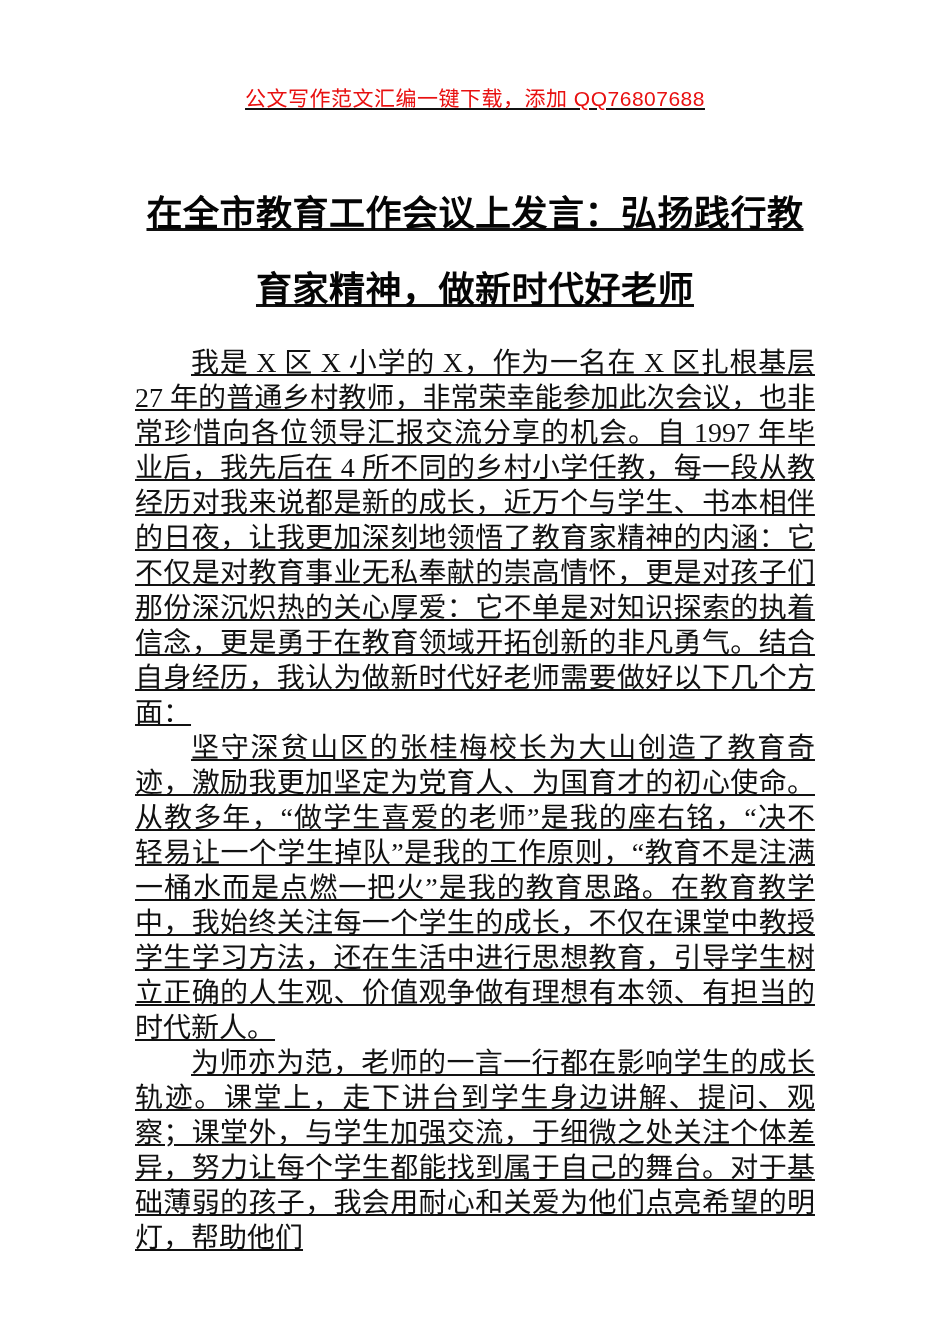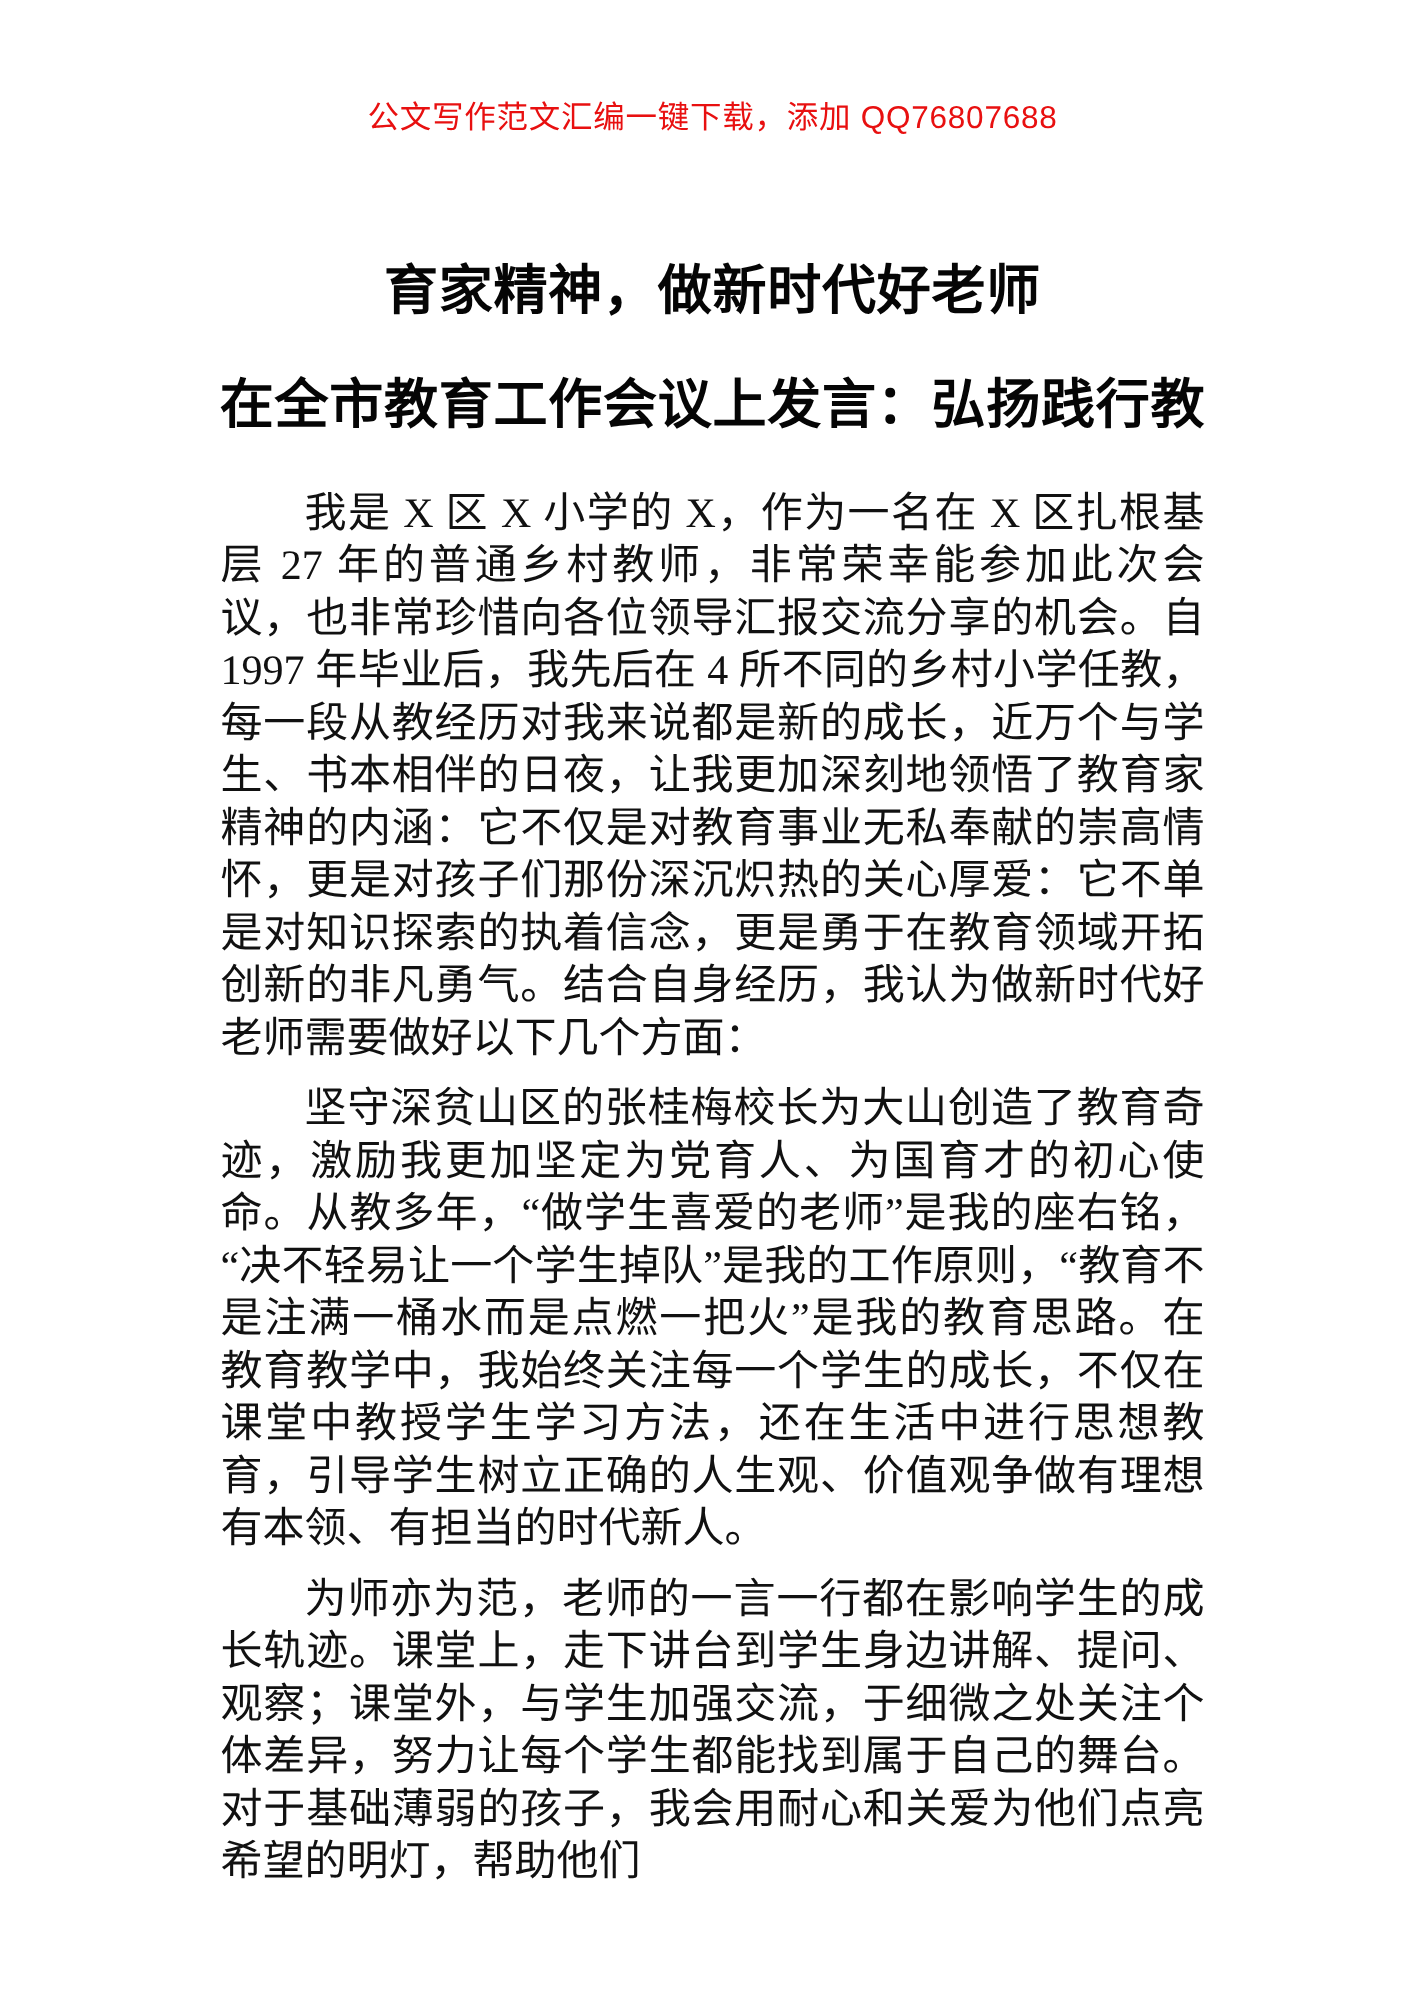--- a/index.html
+++ b/index.html
@@ -10,21 +10,22 @@
   .page {
     position: relative;
     width: 950px;
     height: 1344px;
     margin: 0 auto;
     background: #ffffff;
     overflow: hidden;
     font-family: "Liberation Serif", "DejaVu Serif", serif;
     color: #111111;
     box-sizing: border-box;
-    padding-top: 66px;
+    padding-top: 86px;
+    text-decoration: underline;
   }
   .promo-header {
     width: 100%;
     text-align: center;
     font-family: "Liberation Sans", "DejaVu Sans", sans-serif;
     font-size: 21px;
     line-height: 26px;
     color: #e81010;
     letter-spacing: 0.5px;
     white-space: nowrap;
@@ -40,39 +41,39 @@
     letter-spacing: 0.5px;
   }
   .doc-body {
     margin: 17px 135px 0 135px;
     font-size: 28px;
     line-height: 35px;
     text-align: justify;
     text-justify: inter-ideograph;
   }
   .doc-body p {
-    margin: 12px;
+    margin: 0;
     padding: 0;
     text-indent: 2em;
   }
   .doc-body p.section-heading {
     font-family: "Liberation Sans", "DejaVu Sans", sans-serif;
     color: #050505;
   }
 </style>
 </head>
 <body>
 
 <div class="page">
 
   <div class="promo-header">公文写作范文汇编一键下载，添加 QQ76807688</div>
 
   <div class="doc-title">
+    <div>在全市教育工作会议上发言：弘扬践行教</div>
     <div>育家精神，做新时代好老师</div>
-    <div>在全市教育工作会议上发言：弘扬践行教</div>
   </div>
 
   <div class="doc-body">
     <p>我是 X 区 X 小学的 X，作为一名在 X 区扎根基层 27 年的普通乡村教师，非常荣幸能参加此次会议，也非常珍惜向各位领导汇报交流分享的机会。自 1997 年毕业后，我先后在 4 所不同的乡村小学任教，每一段从教经历对我来说都是新的成长，近万个与学生、书本相伴的日夜，让我更加深刻地领悟了教育家精神的内涵：它不仅是对教育事业无私奉献的崇高情怀，更是对孩子们那份深沉炽热的关心厚爱：它不单是对知识探索的执着信念，更是勇于在教育领域开拓创新的非凡勇气。结合自身经历，我认为做新时代好老师需要做好以下几个方面：</p>
     <p>坚守深贫山区的张桂梅校长为大山创造了教育奇迹，激励我更加坚定为党育人、为国育才的初心使命。从教多年，“做学生喜爱的老师”是我的座右铭，“决不轻易让一个学生掉队”是我的工作原则，“教育不是注满一桶水而是点燃一把火”是我的教育思路。在教育教学中，我始终关注每一个学生的成长，不仅在课堂中教授学生学习方法，还在生活中进行思想教育，引导学生树立正确的人生观、价值观争做有理想有本领、有担当的时代新人。</p>
     <p>为师亦为范，老师的一言一行都在影响学生的成长轨迹。课堂上，走下讲台到学生身边讲解、提问、观察；课堂外，与学生加强交流，于细微之处关注个体差异，努力让每个学生都能找到属于自己的舞台。对于基础薄弱的孩子，我会用耐心和关爱为他们点亮希望的明灯，帮助他们</p>
   </div>
 
 </div>
 

